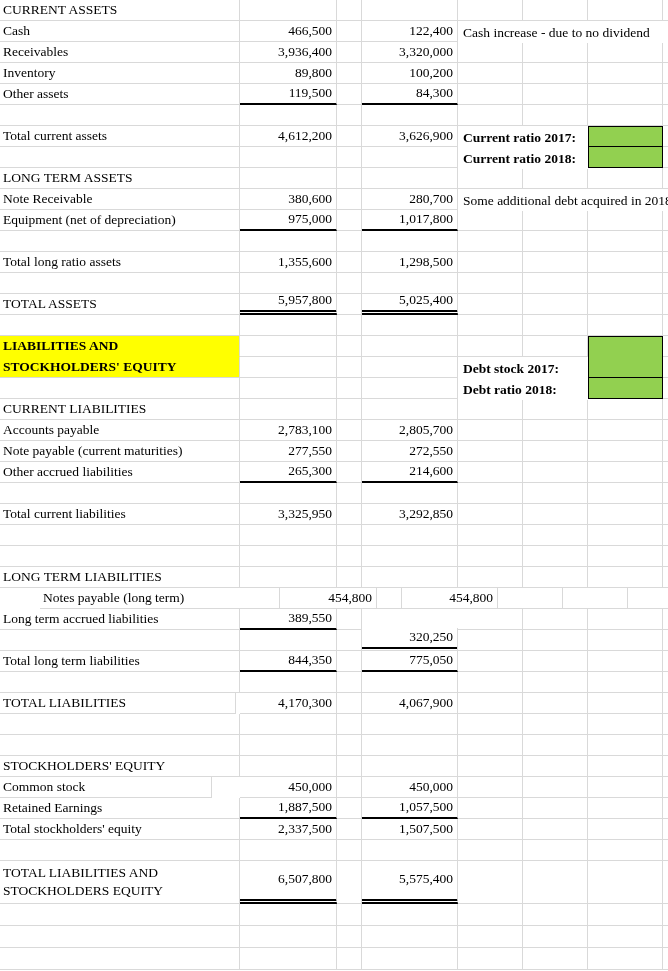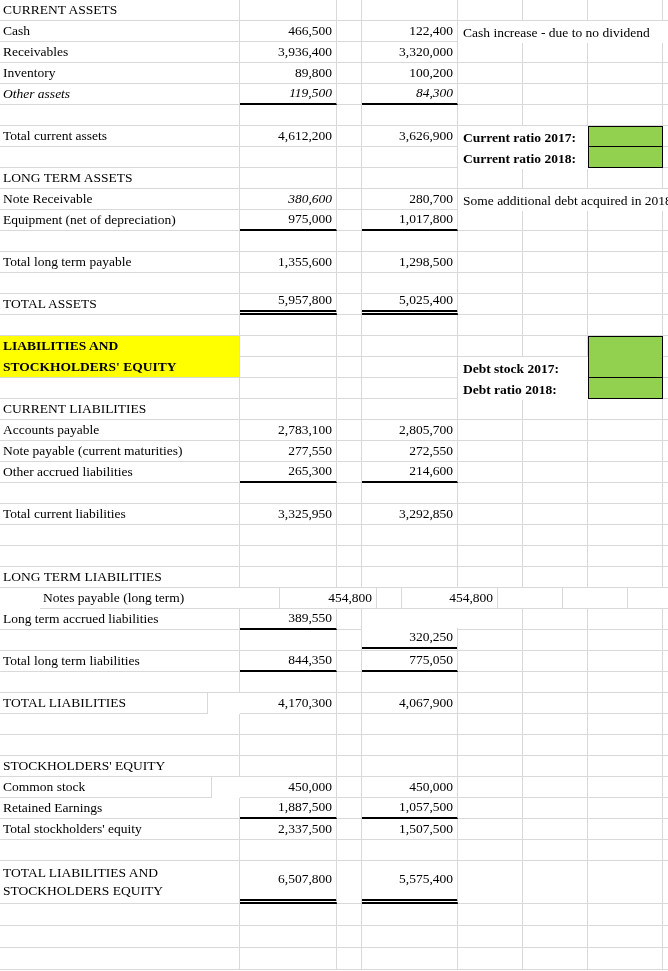--- a/index.html
+++ b/index.html
@@ -64,21 +64,21 @@
     <div class="row" style="height: 21px;">
       <div class="cell label" style="left: 0px; width: 240px;">Inventory</div>
       <div class="cell num" style="left: 240px; width: 97px;">89,800</div>
       <div class="cell" style="left: 337px; width: 25px;"></div>
       <div class="cell num" style="left: 362px; width: 96px;">100,200</div>
       <div class="cell" style="left: 458px; width: 65px;"></div>
       <div class="cell" style="left: 523px; width: 65px;"></div>
       <div class="cell" style="left: 588px; width: 75px;"></div>
       <div class="cell" style="left: 663px; width: 5px;"></div>
     </div>
-    <div class="row" style="height: 21px; font-style: italic;">
+    <div class="row" style="height: 21px;">
       <div class="cell label" style="left: 0px; width: 240px;">Other assets</div>
       <div class="cell num u1" style="left: 240px; width: 97px;">119,500</div>
       <div class="cell" style="left: 337px; width: 25px;"></div>
       <div class="cell num u1" style="left: 362px; width: 96px;">84,300</div>
       <div class="cell" style="left: 458px; width: 65px;"></div>
       <div class="cell" style="left: 523px; width: 65px;"></div>
       <div class="cell" style="left: 588px; width: 75px;"></div>
       <div class="cell" style="left: 663px; width: 5px;"></div>
     </div>
     <div class="row" style="height: 21px;">
@@ -120,21 +120,21 @@
       <div class="cell" style="left: 240px; width: 97px;"></div>
       <div class="cell" style="left: 337px; width: 25px;"></div>
       <div class="cell" style="left: 362px; width: 96px;"></div>
       <div class="cell" style="left: 458px; width: 65px;"></div>
       <div class="cell" style="left: 523px; width: 65px;"></div>
       <div class="cell" style="left: 588px; width: 75px;"></div>
       <div class="cell" style="left: 663px; width: 5px;"></div>
     </div>
     <div class="row" style="height: 21px;">
       <div class="cell label" style="left: 0px; width: 240px;">Note Receivable</div>
-      <div class="cell num" style="left: 240px; width: 97px; font-style: italic;">380,600</div>
+      <div class="cell num" style="left: 240px; width: 97px;">380,600</div>
       <div class="cell" style="left: 337px; width: 25px;"></div>
       <div class="cell num" style="left: 362px; width: 96px;">280,700</div>
       <div class="cell" style="left: 458px; width: 65px;"></div>
       <div class="cell" style="left: 523px; width: 65px;"></div>
       <div class="cell" style="left: 588px; width: 75px;"></div>
       <div class="cell" style="left: 663px; width: 5px;"></div>
       <div class="note" style="width: 209px;">Some additional debt acquired in 2018</div>
     </div>
     <div class="row" style="height: 21px;">
       <div class="cell label" style="left: 0px; width: 240px;">Equipment (net of depreciation)</div>
@@ -150,21 +150,21 @@
       <div class="cell" style="left: 0px; width: 240px;"></div>
       <div class="cell" style="left: 240px; width: 97px;"></div>
       <div class="cell" style="left: 337px; width: 25px;"></div>
       <div class="cell" style="left: 362px; width: 96px;"></div>
       <div class="cell" style="left: 458px; width: 65px;"></div>
       <div class="cell" style="left: 523px; width: 65px;"></div>
       <div class="cell" style="left: 588px; width: 75px;"></div>
       <div class="cell" style="left: 663px; width: 5px;"></div>
     </div>
     <div class="row" style="height: 21px;">
-      <div class="cell label" style="left: 0px; width: 240px;">Total long term payable</div>
+      <div class="cell label" style="left: 0px; width: 240px;">Total long ratio assets</div>
       <div class="cell num" style="left: 240px; width: 97px;">1,355,600</div>
       <div class="cell" style="left: 337px; width: 25px;"></div>
       <div class="cell num" style="left: 362px; width: 96px;">1,298,500</div>
       <div class="cell" style="left: 458px; width: 65px;"></div>
       <div class="cell" style="left: 523px; width: 65px;"></div>
       <div class="cell" style="left: 588px; width: 75px;"></div>
       <div class="cell" style="left: 663px; width: 5px;"></div>
     </div>
     <div class="row" style="height: 21px;">
       <div class="cell" style="left: 0px; width: 240px;"></div>
@@ -364,21 +364,21 @@
       <div class="cell" style="left: 0px; width: 240px;"></div>
       <div class="cell" style="left: 240px; width: 97px;"></div>
       <div class="cell" style="left: 337px; width: 25px;"></div>
       <div class="cell" style="left: 362px; width: 96px;"></div>
       <div class="cell" style="left: 458px; width: 65px;"></div>
       <div class="cell" style="left: 523px; width: 65px;"></div>
       <div class="cell" style="left: 588px; width: 75px;"></div>
       <div class="cell" style="left: 663px; width: 5px;"></div>
     </div>
     <div class="row" style="height: 21px;">
-      <div class="cell label" style="left: 0px; width: 208px;">TOTAL LIABILITIES</div>
+      <div class="cell label" style="left: 0px; width: 236px;">TOTAL LIABILITIES</div>
       <div class="cell num" style="left: 240px; width: 97px;">4,170,300</div>
       <div class="cell" style="left: 337px; width: 25px;"></div>
       <div class="cell num" style="left: 362px; width: 96px;">4,067,900</div>
       <div class="cell" style="left: 458px; width: 65px;"></div>
       <div class="cell" style="left: 523px; width: 65px;"></div>
       <div class="cell" style="left: 588px; width: 75px;"></div>
       <div class="cell" style="left: 663px; width: 5px;"></div>
     </div>
     <div class="row" style="height: 21px;">
       <div class="cell" style="left: 0px; width: 240px;"></div>

